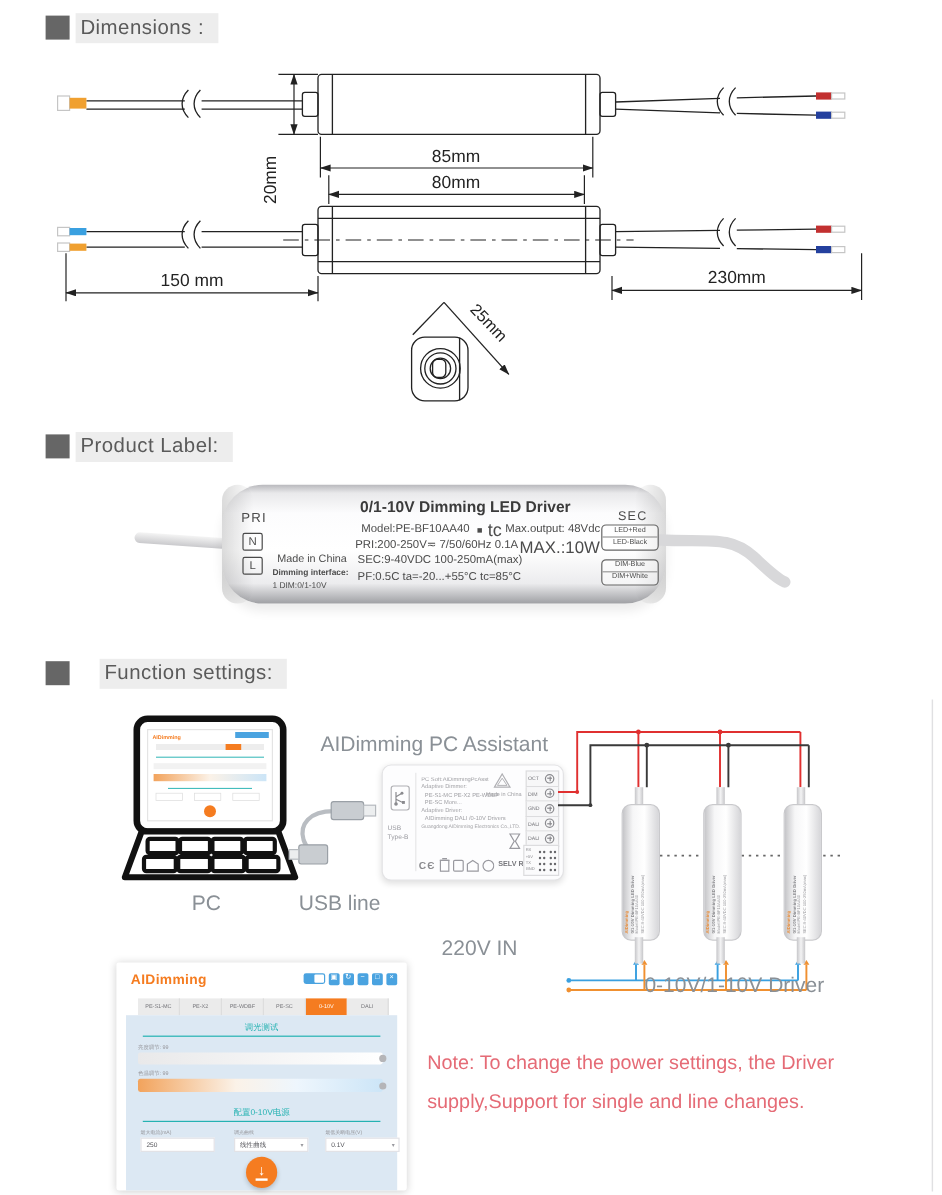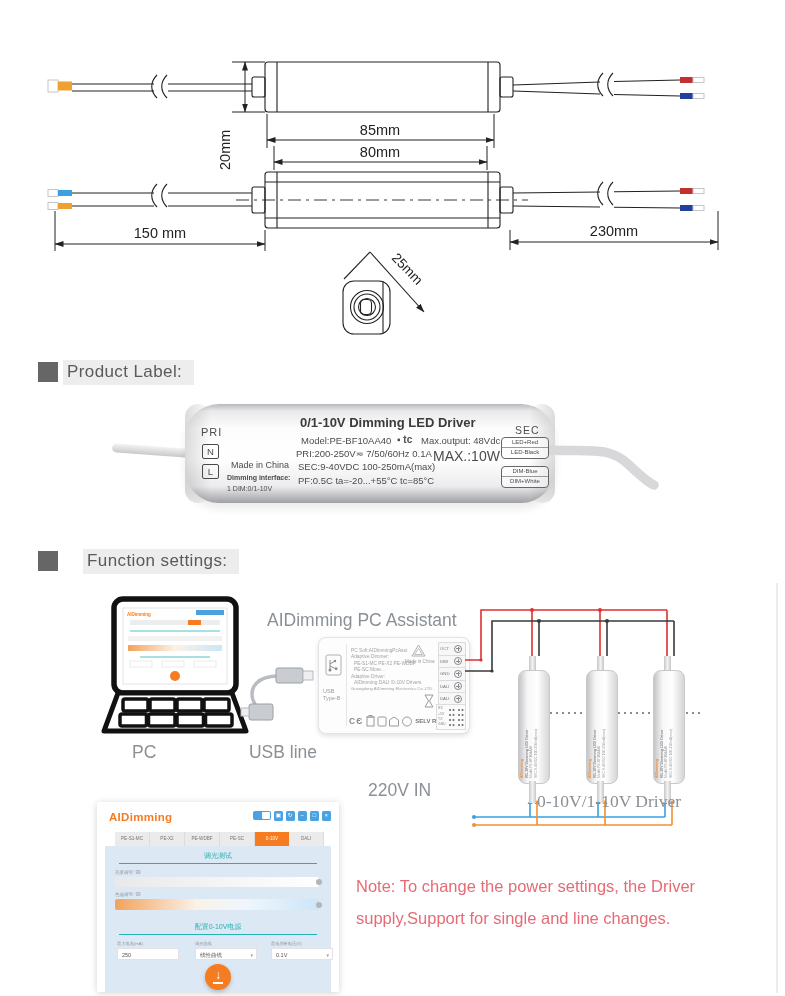--- a/index.html
+++ b/index.html
@@ -94,20 +94,24 @@
          background:#f57c20;box-shadow:0 2px 4px rgba(0,0,0,.2);display:flex;flex-direction:column;
          align-items:center;justify-content:center;color:#fff;}
   .sw-dl .arr{font-size:12px;font-weight:bold;line-height:10px;}
   .sw-dl .bar{width:10px;height:1.8px;background:#fff;margin-top:1.5px;}
 </style>
 </head>
 <body>
 
 <div class="page">
 
+  <div class="sec-header" style="top:11px;">
+    <span class="sec-sq"></span>
+    <span class="sec-title">Dimensions :</span>
+  </div>
 
   <svg class="dims-svg" width="700" height="300" viewBox="0 0 700 300">
     <defs>
       <marker id="arr" markerWidth="10" markerHeight="8" refX="8.5" refY="3" orient="auto-start-reverse" markerUnits="userSpaceOnUse">
         <path d="M0,0L9,3L0,6Z" fill="#222"></path>
       </marker>
     </defs>
     <g stroke="#222" stroke-width="1.1" fill="none">
       <rect x="225" y="14" width="235" height="50" rx="3"></rect>
       <path d="M237,14 V64 M448,14 V64"></path>
@@ -203,21 +207,21 @@
   </svg>
   <div class="label-print">
     <div style="left:16px;top:22px;font-size:11px;letter-spacing:1px;">PRI</div>
     <div class="lp-box" style="left:17px;top:40px;">N</div>
     <div class="lp-box" style="left:17px;top:60px;">L</div>
     <div style="left:46px;top:56px;font-size:9px;">Made in China</div>
     <div style="left:42px;top:70px;font-size:7px;font-weight:bold;">Dimming interface:</div>
     <div style="left:42px;top:81px;font-size:7px;">1 DIM:0/1-10V</div>
     <div style="left:115px;top:11px;font-size:13px;font-weight:bold;color:#3b3b3b;">0/1-10V Dimming LED  Driver</div>
     <div style="left:116px;top:31px;font-size:9.5px;">Model:PE-BF10AA40</div>
-    <div style="left:212px;top:30px;font-size:10px;font-weight:bold;">▪ tc</div>
+    <div style="left:212px;top:30px;font-size:15px;font-weight:normal;">▪ tc</div>
     <div style="left:236px;top:31px;font-size:9.5px;">Max.output: 48Vdc</div>
     <div style="left:111px;top:44px;font-size:9.5px;">PRI:200-250V≂ 7/50/60Hz 0.1A</div>
     <div style="left:248px;top:44px;font-size:14px;">MAX.:10W</div>
     <div style="left:113px;top:57px;font-size:9.5px;">SEC:9-40VDC  100-250mA(max)</div>
     <div style="left:113px;top:71px;font-size:9.5px;">PF:0.5C  ta=-20...+55°C  tc=85°C</div>
     <div style="left:330px;top:20px;font-size:10.5px;letter-spacing:1px;">SEC</div>
     <div class="sec-conn" style="left:316px;top:33px;">
       <span>LED+Red</span>
       <span>LED-Black</span>
     </div>
@@ -261,21 +265,21 @@
       <rect x="23" y="104" width="25" height="12" rx="2"></rect>
         <rect x="50" y="104" width="25" height="12" rx="2"></rect>
       <rect x="77" y="104" width="25" height="12" rx="2"></rect>
         <rect x="104" y="104" width="25" height="12" rx="2"></rect>
       <rect x="20" y="119" width="26.5" height="12" rx="2"></rect>
         <rect x="48.5" y="119" width="26.5" height="12" rx="2"></rect>
       <rect x="77" y="119" width="26.5" height="12" rx="2"></rect>
         <rect x="105.5" y="119" width="26.5" height="12" rx="2"></rect>
     </g>
   </svg>
-  <div class="glabel" style="left:132px;top:742px;width:80px;text-align:left;">PC</div>
+  <div class="glabel" style="left:132px;top:742px;width:80px;text-align:center;">PC</div>
 
   <svg style="position:absolute;left:240px;top:630px;" width="82" height="100" viewBox="0 0 82 100">
     <path d="M38,46 C18,46 9,57 13,70 C15,76 18,78 19,79" stroke="#b9bdc2" stroke-width="3.5" fill="none"></path>
     <rect x="36" y="38" width="27" height="15" rx="2" fill="#c9cdd1" stroke="#9aa0a6"></rect>
     <rect x="63" y="41" width="10" height="9" fill="#eceeef" stroke="#b6babe"></rect>
     <rect x="9" y="74" width="24" height="16" rx="2" fill="#c9cdd1" stroke="#9aa0a6"></rect>
     <rect x="1" y="78" width="8" height="8" fill="#eceeef" stroke="#b6babe"></rect>
   </svg>
   <div class="glabel" style="left:237px;top:742px;width:92px;text-align:center;">USB line</div>
 
@@ -451,21 +455,21 @@
         <div class="b">AIDimming</div>
         <div class="t">0/1-10V Dimming LED  Driver</div>
         <div>Model:PE-BF10AA40</div>
         <div>SEC:9-40VDC  100-250mA(max)</div>
       </div>
     </div>
     <div class="vd-wb"></div>
   </div>
 
   <div class="glabel" style="left:368px;top:780px;">220V IN</div>
-  <div class="glabel" style="left:537px;top:791px;font-family:Liberation Serif, serif;">0-10V/1-10V Driver</div>
+  <div class="glabel" style="left:537px;top:811px;">0-10V/1-10V Driver</div>
   <div class="note">
     <div>Note: To change the power settings, the Driver</div>
     <div>supply,Support for single and line changes.</div>
   </div>
 
   <div class="sw">
     <div class="sw-logo">AIDimming</div>
     <div class="sw-ctrl">
       <span class="sw-toggle"></span>
       <span class="sw-btn">▣</span>

